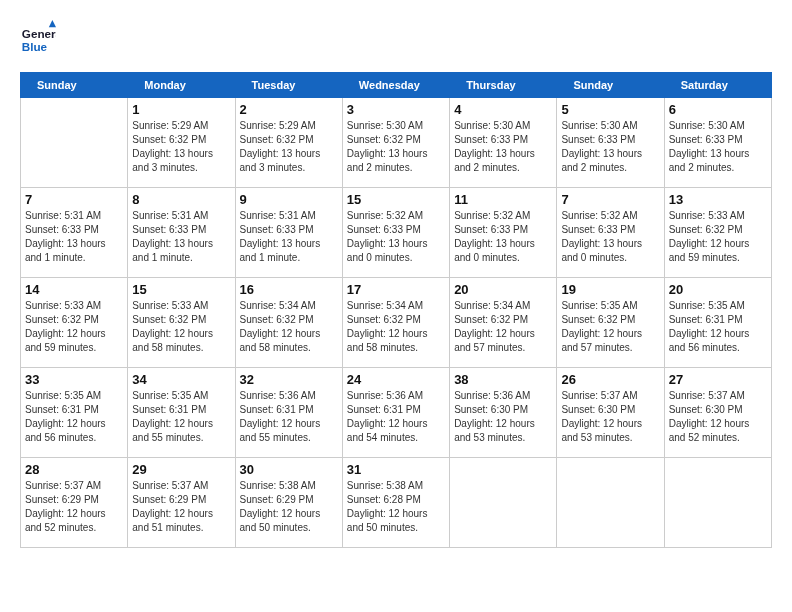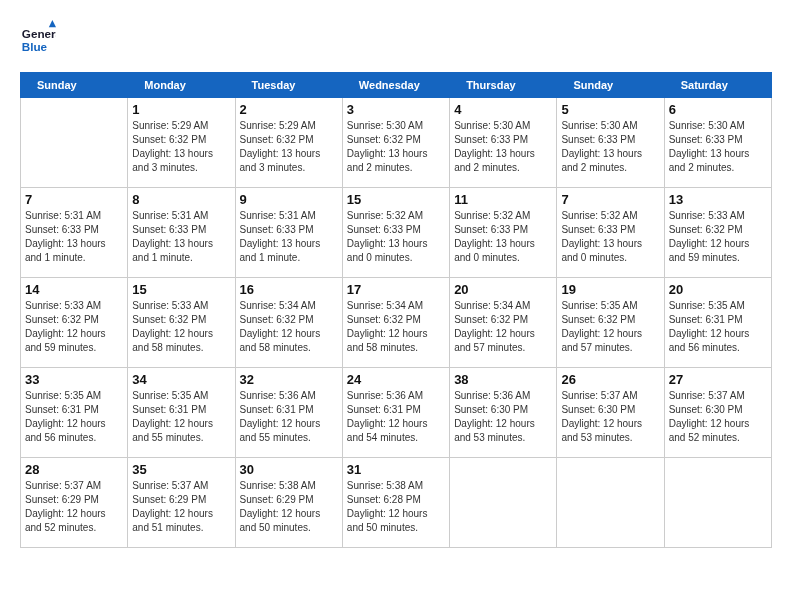--- a/index.html
+++ b/index.html
@@ -316,21 +316,21 @@
       </tr>
       <tr class="week-row">
         <td>
           <span class="day-number">28</span>
           <div class="day-info" style="white-space: pre-line;">Sunrise: 5:37 AM
 Sunset: 6:29 PM
 Daylight: 12 hours
 and 52 minutes.</div>
         </td>
         <td>
-          <span class="day-number">35</span>
+          <span class="day-number">29</span>
           <div class="day-info" style="white-space: pre-line;">Sunrise: 5:37 AM
 Sunset: 6:29 PM
 Daylight: 12 hours
 and 51 minutes.</div>
         </td>
         <td>
           <span class="day-number">30</span>
           <div class="day-info" style="white-space: pre-line;">Sunrise: 5:38 AM
 Sunset: 6:29 PM
 Daylight: 12 hours

